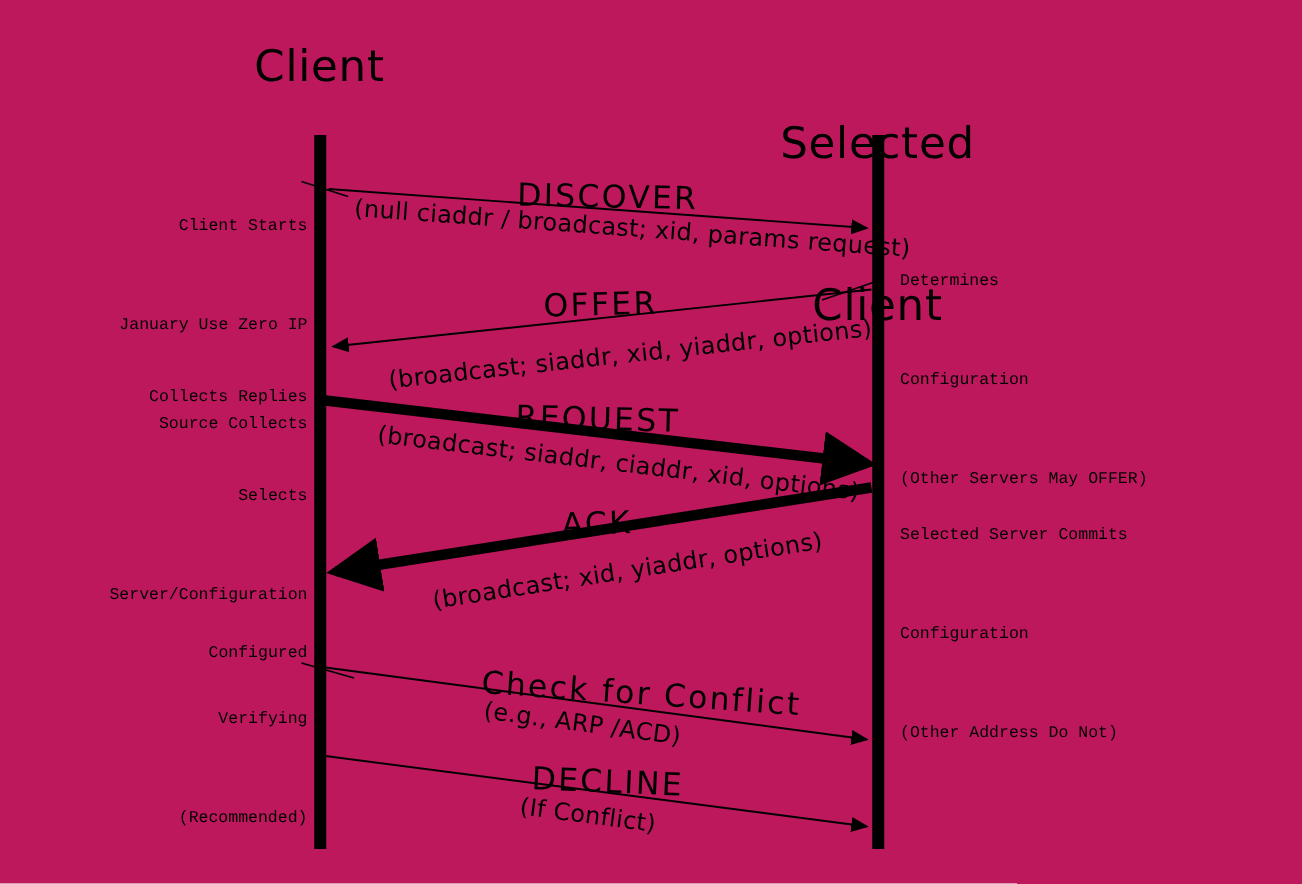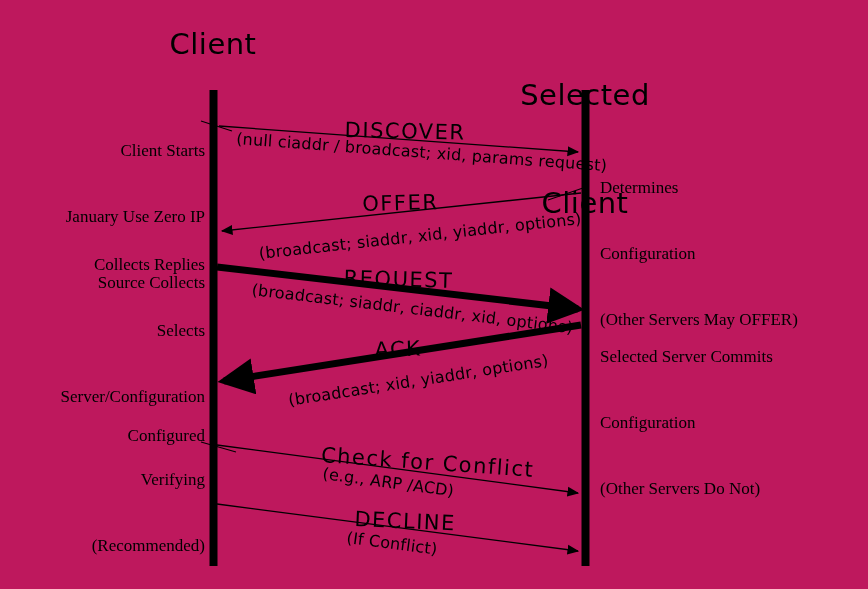--- a/index.html
+++ b/index.html
@@ -39,24 +39,24 @@
     top: 26px;
     width: 200px;
   }
   #hdr-server {
     left: 485px;
     top: 5px;
     width: 200px;
   }
   .note {
     position: absolute;
-    font-size: 17px;
+    font-size: 11px;
     line-height: 22px;
     white-space: pre;
-    font-family: Liberation Serif, serif;
+    font-family: Liberation Mono, monospace;
   }
   .note-left {
     text-align: right;
     right: 663px;
   }
   .note-right {
     text-align: left;
     left: 600px;
   }
   .msg {
@@ -145,21 +145,21 @@
   </div>
 
   <div class="note note-right" style="top:133px">
     <div>Determines</div>
     <div>Configuration</div>
     <div>(Other Servers May OFFER)</div>
   </div>
   <div class="note note-right" style="top:302px">
     <div>Selected Server Commits</div>
     <div>Configuration</div>
-    <div>(Other Servers Do Not)</div>
+    <div>(Other Address Do Not)</div>
   </div>
 
   <div class="msg msg-title" style="left:345px;top:118px;transform:rotate(1.2deg)">DISCOVER</div>
   <div class="msg msg-sub" style="left:237px;top:129px;transform:rotate(4.2deg)">(null ciaddr / broadcast; xid, params request)</div>
 
   <div class="msg msg-title" style="left:362px;top:192px;transform:rotate(-1.5deg)">OFFER</div>
   <div class="msg msg-sub" style="left:258px;top:244px;transform:rotate(-6.2deg)">(broadcast; siaddr, xid, yiaddr, options)</div>
 
   <div class="msg msg-title" style="left:344px;top:266px;transform:rotate(1.5deg)">REQUEST</div>
   <div class="msg msg-sub" style="left:253px;top:280px;transform:rotate(6.8deg)">(broadcast; siaddr, ciaddr, xid, options)</div>

